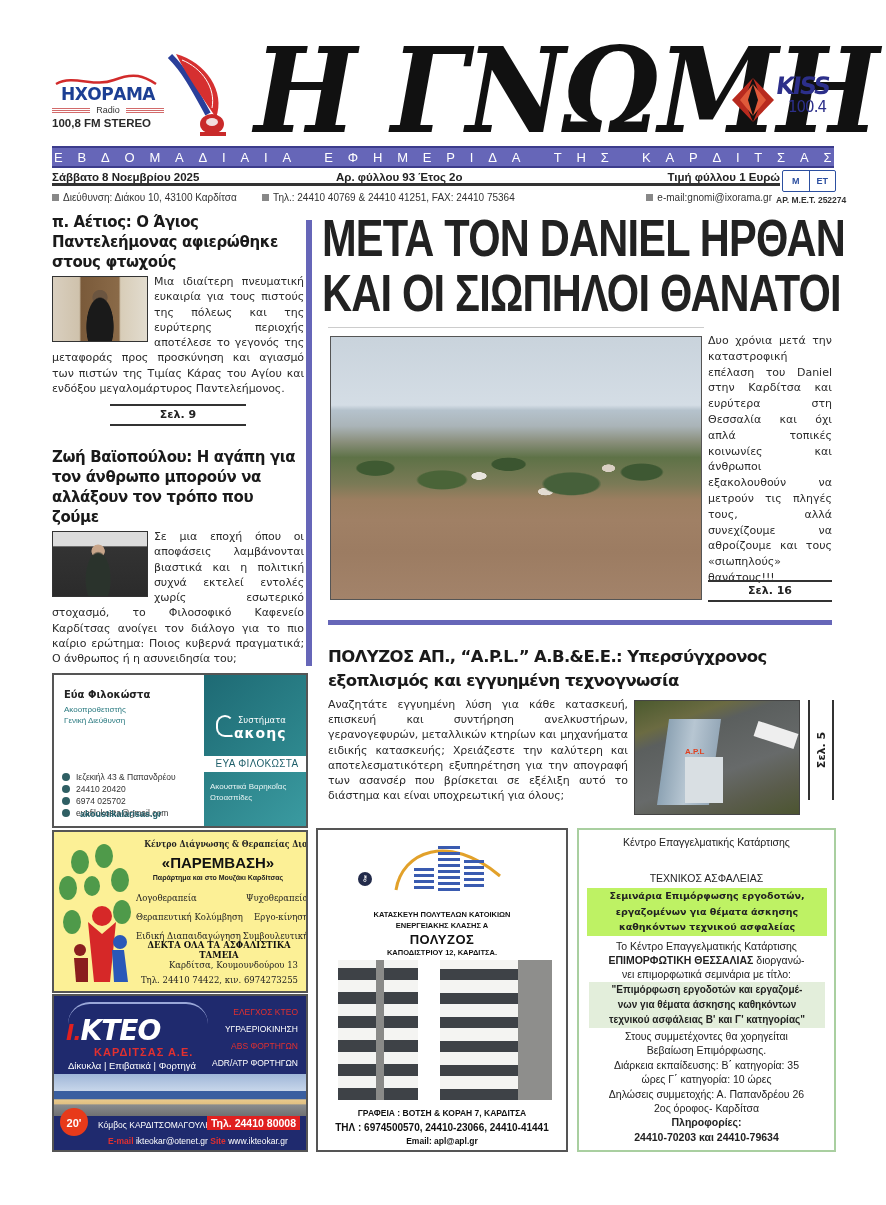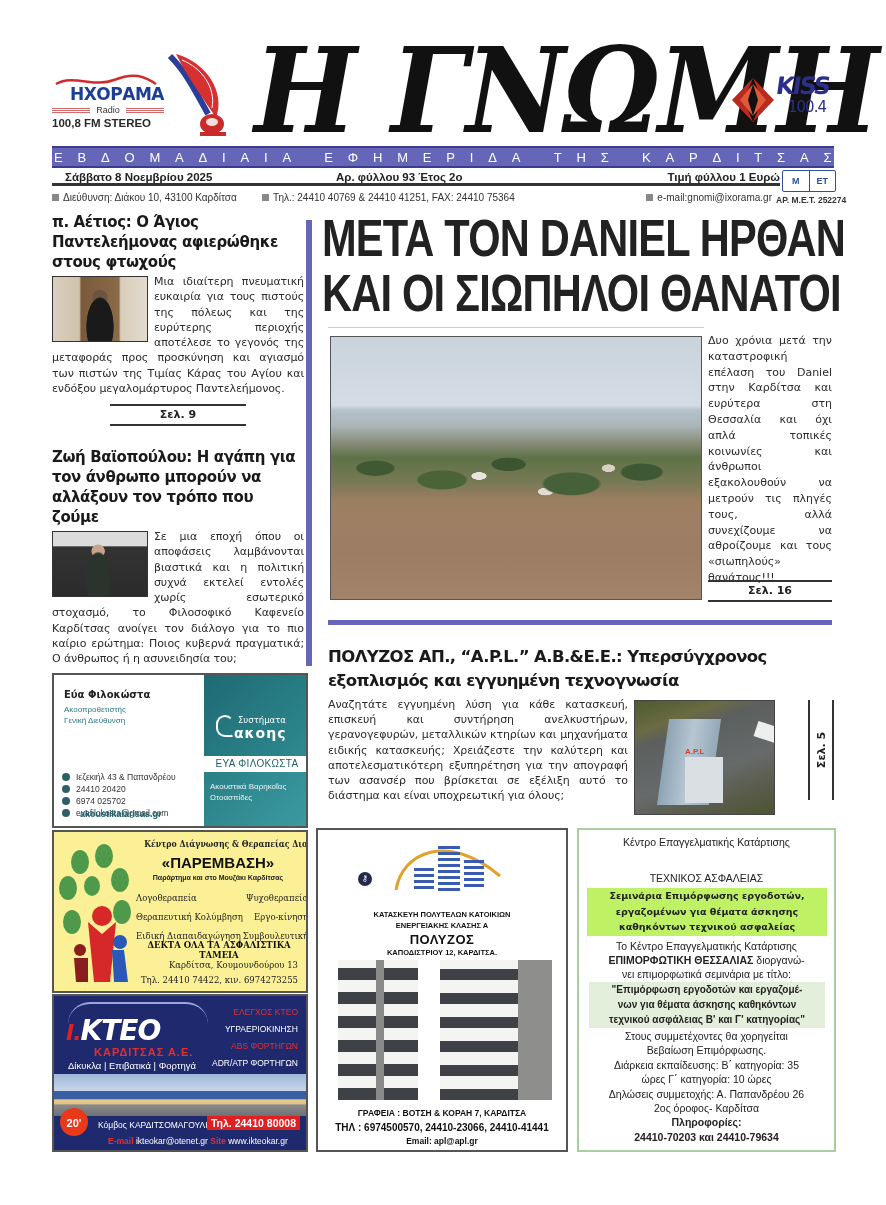--- a/index.html
+++ b/index.html
@@ -3,39 +3,39 @@
 <meta charset="utf-8">
 <style>
   * { box-sizing: border-box; margin: 0; padding: 0; }
   html, body { width: 886px; height: 1205px; background: #ffffff; overflow: hidden; }
   body { position: relative; font-family: "DejaVu Sans", sans-serif; color: #1e1e1e; }
   .abs { position: absolute; }
 
   
   .ichorama-logo { left: 52px; top: 70px; width: 112px; height: 60px; }
   .ichorama-swoosh { position:absolute; left:2px; top:4px; width:104px; height:14px; }
-  .ichorama-name { position:absolute; left:0; top:14px; width:112px; font-family:"DejaVu Sans", sans-serif; font-weight:bold; font-size:17px; color:#1c3f94; letter-spacing:-0.5px; text-align:right; }
+  .ichorama-name { position:absolute; left:0; top:14px; width:112px; font-family:"DejaVu Sans", sans-serif; font-weight:bold; font-size:17px; color:#1c3f94; letter-spacing:-0.5px; text-align:center; }
   .ichorama-radio { position:absolute; left:0; top:35px; width:112px; height:10px; font-family:"Liberation Sans", sans-serif; font-size:9px; color:#333; text-align:center; }
   .ichorama-radio::before, .ichorama-radio::after { content:""; position:absolute; top:3px; width:38px; height:5px; background: repeating-linear-gradient(#d26a6a 0 1px, #fff 1px 2px); }
   .ichorama-radio::before { left:0; } .ichorama-radio::after { right:0; }
   .ichorama-freq { position:absolute; left:0; top:47px; font-family:"Liberation Sans", sans-serif; font-weight:bold; font-size:11.5px; color:#2a2a2a; white-space:nowrap; }
 
   .quill-logo { left: 166px; top: 52px; width: 72px; height: 86px; }
 
   .masthead-title { left: 235px; top: 36px; width: 480px; height: 110px; font-family: "DejaVu Serif", serif; font-style: italic; font-weight: bold; font-size: 118px; line-height: 110px; color: #111; letter-spacing: -2px; text-align: center; transform: scaleX(0.92); transform-origin: center; white-space: nowrap; }
 
   .kiss-logo { left: 730px; top: 72px; width: 104px; height: 58px; }
   .kiss-text { position:absolute; left:46px; top:0; font-family:"DejaVu Sans", sans-serif; font-weight:bold; font-size:24px; color:#2c2f8a; letter-spacing:-2px; transform: skewX(-8deg); }
   .kiss-freq { position:absolute; left:58px; top:26px; font-family:"DejaVu Sans", sans-serif; font-size:15px; color:#2c2f8a; letter-spacing:-1px; }
 
   .tagline-bar { left: 52px; top: 146px; width: 782px; height: 22px; background: #6666b8; border-top: 2px solid #3c3c8c; border-bottom: 2px solid #3c3c8c; display:flex; align-items:center; justify-content:space-between; padding: 0 2px; }
   .tagline-bar span { font-family:"Liberation Sans", sans-serif; font-size: 13px; color:#ffffff; font-weight: normal; letter-spacing: 0; }
 
   .dateline { left: 52px; top: 170px; width: 728px; height: 16px; font-family: "Liberation Sans", sans-serif; font-weight: bold; font-size: 11.5px; color: #222; border-bottom: 3px solid #333; }
-  .date-text { position:absolute; left:13px; top:1px;text-align:right; }
+  .date-text { position:absolute; left:0; top:1px;text-align:right; }
   .issue-text { position:absolute; left:284px; top:1px; }
   .price-text { position:absolute; right:0; top:1px; }
 
   .infoline { left: 52px; top: 192px; width: 720px; height: 14px; font-family: "Liberation Sans", sans-serif; font-size: 10px; color:#333; }
   .infoline .sq { display:inline-block; width:7px; height:7px; background:#888; margin-right:4px; vertical-align:0px; }
   .addr { position:absolute; left:0; top:0; }
   .phone { position:absolute; left:210px; top:0; }
   .email { position:absolute; right:0; top:0; }
 
   .met-badge { left: 782px; top: 170px; width: 54px; height: 22px; border:1px solid #2c4fa0; border-radius: 2px; display:flex; }
@@ -80,21 +80,21 @@
       radial-gradient(ellipse 7px 4px at 75% 40%, #d9cfc3 90%, transparent 100%); }
 
   .flood-text { left: 708px; top: 333px; width: 124px; font-family:"DejaVu Sans", sans-serif; font-size: 11px; line-height: 15.8px; color:#2a2a2a; text-align: justify; }
   .flood-ref { left: 708px; top: 580px; width: 124px; border-top: 2px solid #333; border-bottom: 2px solid #333; text-align:center; font-family:"DejaVu Sans", sans-serif; font-weight:bold; font-size:11px; line-height:18px; color:#222; }
 
   .section-rule { left: 328px; top: 620px; width: 504px; height: 5px; background: #6666b8; }
 
   
   .apl-title { left: 328px; top: 645px; width: 510px; font-family:"DejaVu Sans", sans-serif; font-weight:bold; font-size: 16.5px; line-height: 24px; color:#1a1a1a; letter-spacing: -0.6px; }
   .apl-body { left: 328px; top: 697px; width: 300px; font-family:"DejaVu Sans", sans-serif; font-size: 11px; line-height: 15.2px; color:#2a2a2a; text-align: justify; letter-spacing:-0.1px; }
-  .apl-photo { left: 634px; top: 700px; width: 141px; height: 115px; border:1px solid #444; background:
+  .apl-photo { left: 634px; top: 700px; width: 166px; height: 115px; border:1px solid #444; background:
       linear-gradient(160deg, #4b5a2e 0%, #6b6b42 20%, #5b5f5e 30%, #676a6a 60%, #5a5c4c 80%, #4c5530 100%); overflow:hidden; }
   .apl-photo .bldg { position:absolute; left:28px; top:18px; width:52px; height:86px; background: linear-gradient(90deg, #8da3b4 0%, #b7c6d2 50%, #95a8b8 100%); transform: skewX(-8deg); }
   .apl-photo .bldg2 { position:absolute; left:50px; top:56px; width:38px; height:46px; background:#d9dfe3; }
   .apl-photo .apl-sign { position:absolute; left:50px; top:46px; font-family:"Liberation Sans", sans-serif; font-weight:bold; font-size:8px; color:#e04020; }
   .apl-photo .tent { position:absolute; left:120px; top:26px; width:42px; height:16px; background:#eeeeee; transform: rotate(18deg); }
   .apl-ref { left: 808px; top: 700px; width: 26px; height: 100px; border-left: 2px solid #333; border-right: 2px solid #333; }
   .apl-ref span { position:absolute; left: 50%; top: 50%; transform: translate(-50%,-50%) rotate(-90deg); font-family:"DejaVu Sans", sans-serif; font-weight:bold; font-size:11px; color:#222; white-space:nowrap; }
 
   
   .ad-box { border: 2px solid #555; overflow: hidden; }

